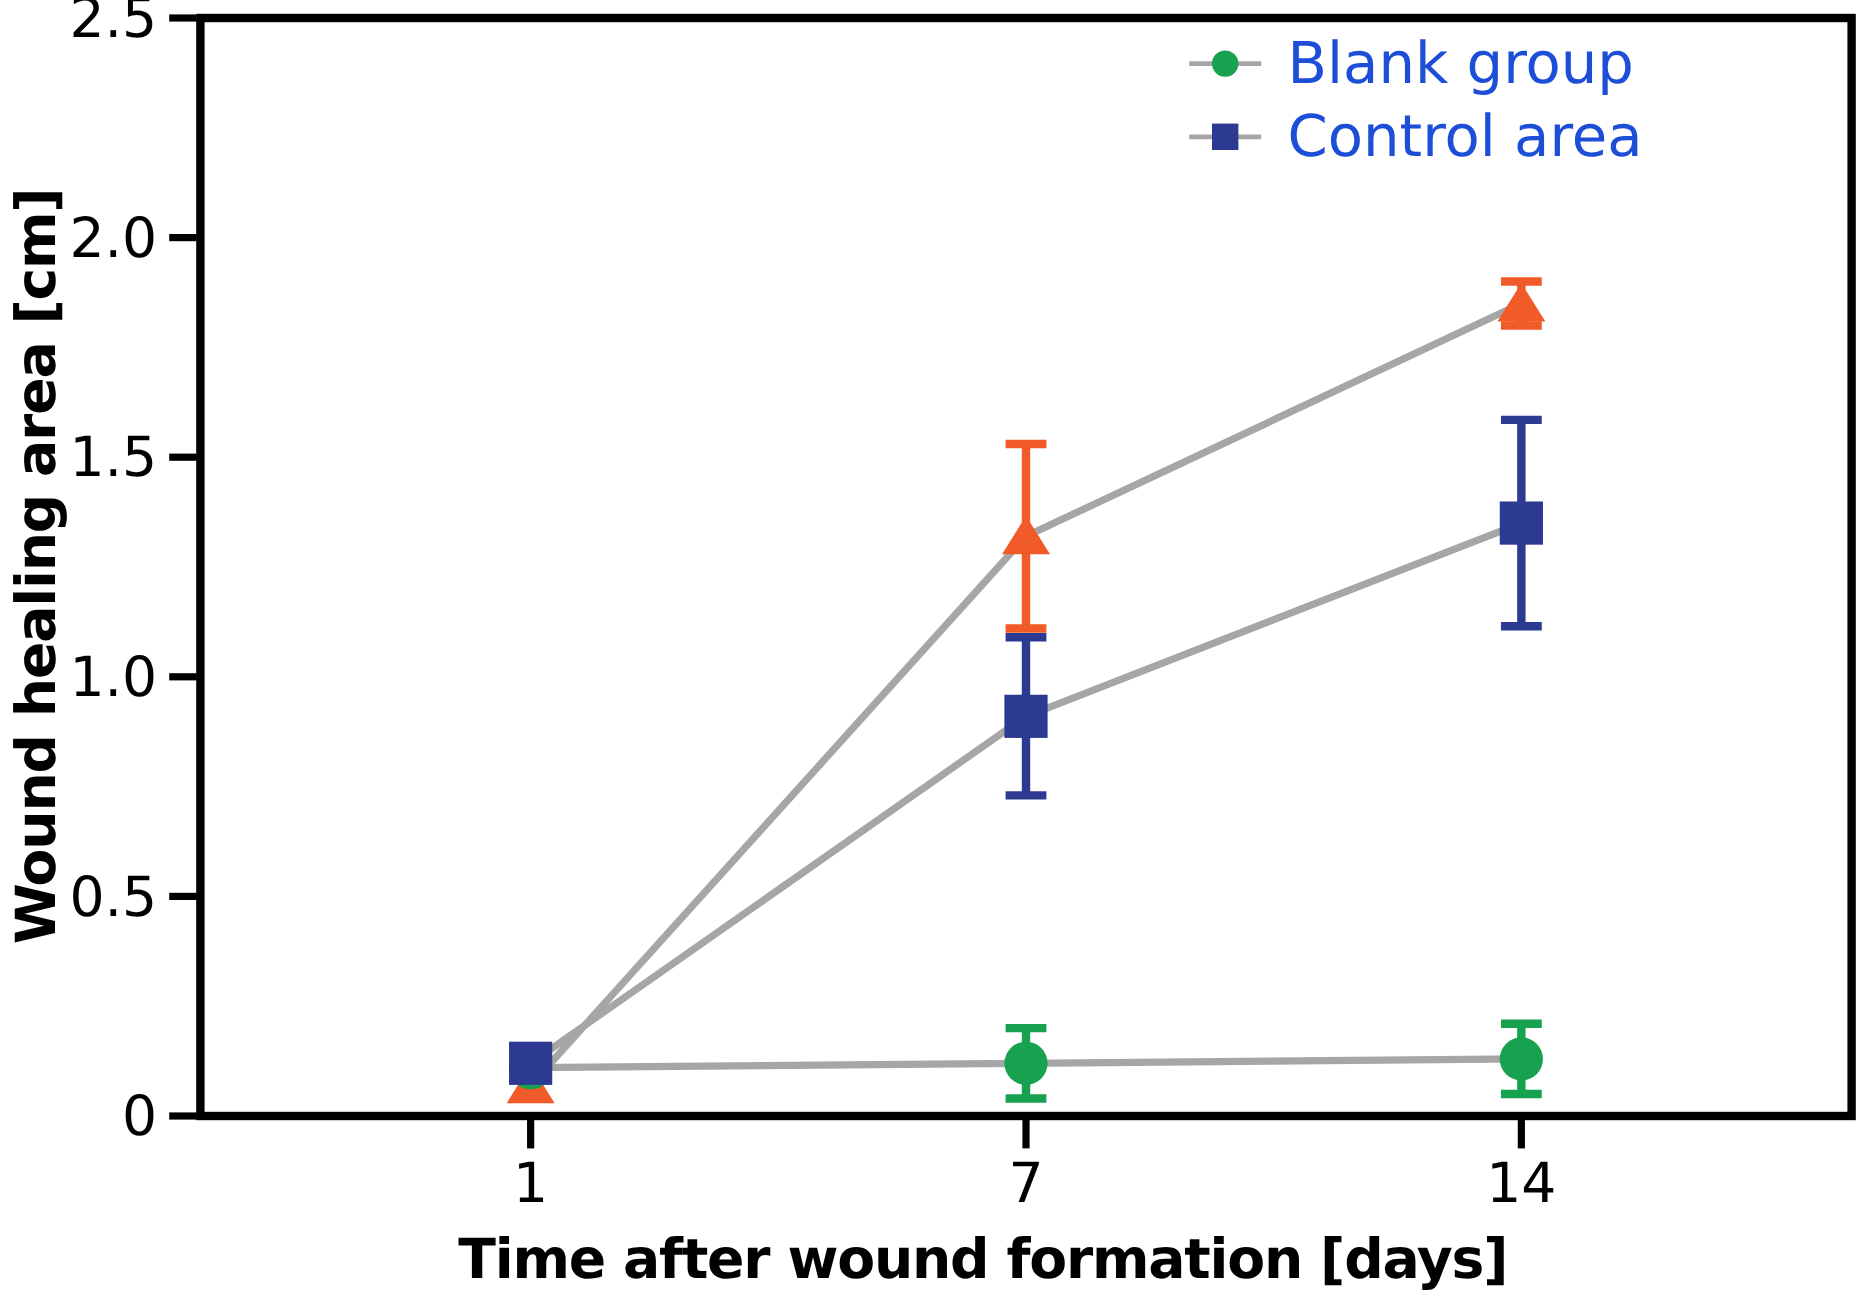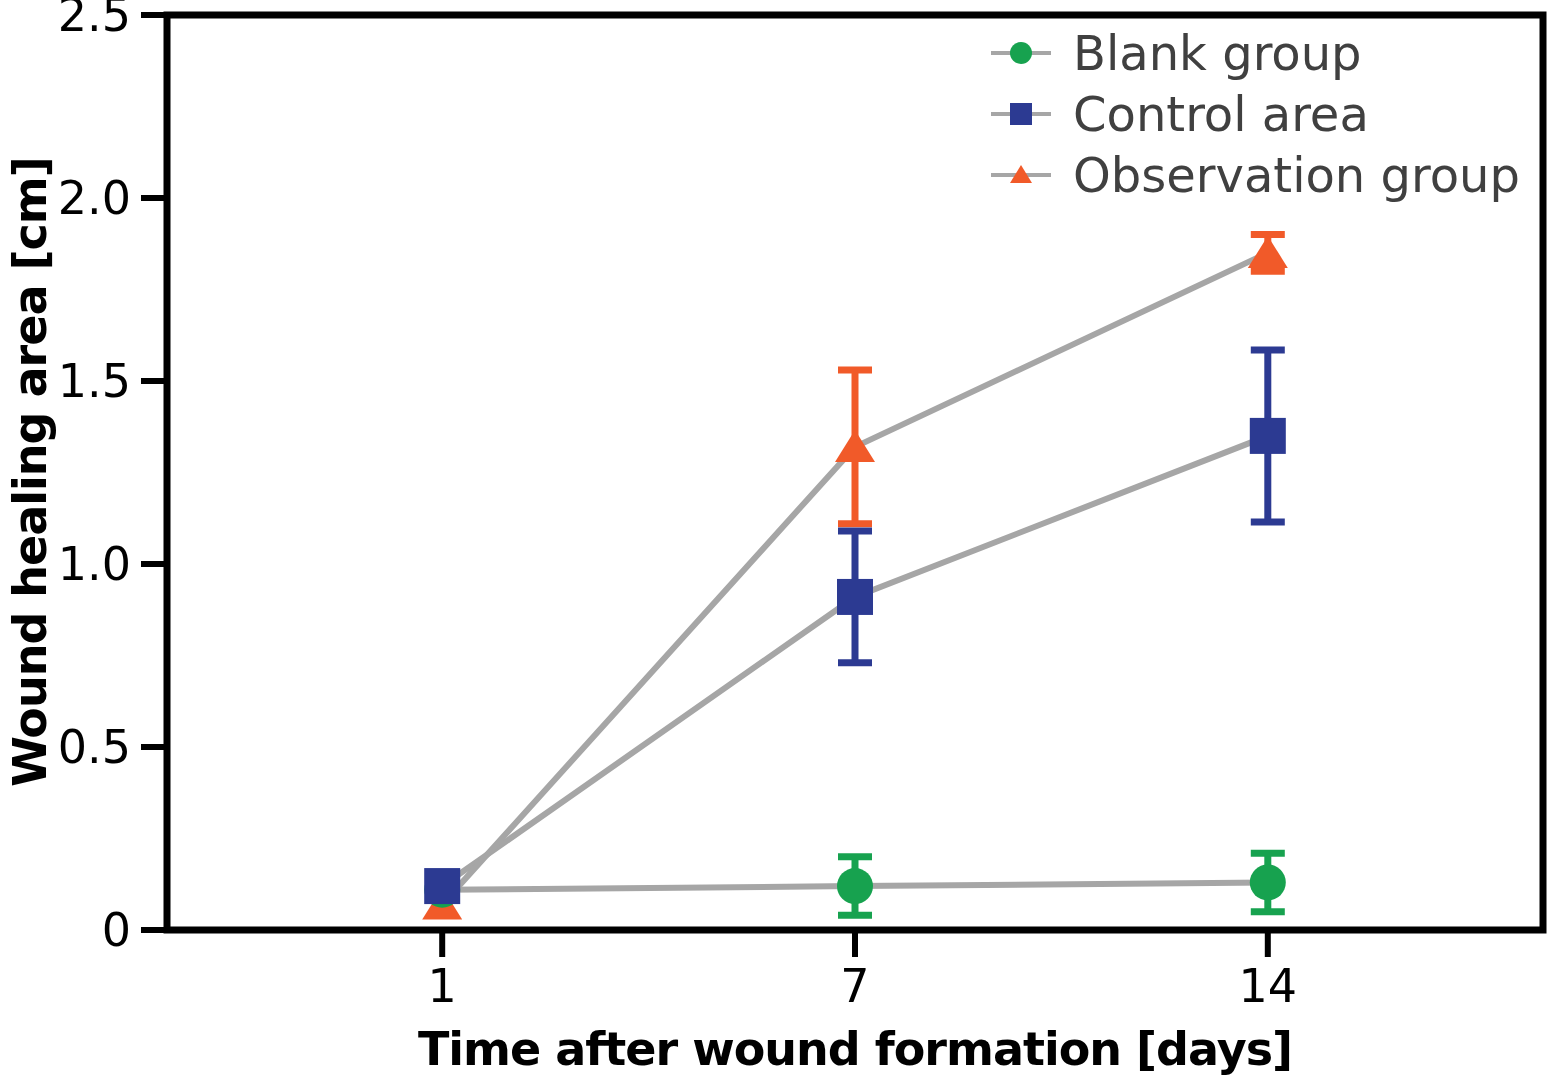--- a/index.html
+++ b/index.html
@@ -1,23 +1,23 @@
 <!DOCTYPE html>
 <html><head>
 <meta charset="utf-8">
 <style>
   html,body{margin:0;padding:0;background:#fff;}
   .figure{position:relative;width:1547px;height:1082px;background:#ffffff;overflow:hidden;
           font-family:"DejaVu Sans",sans-serif;}
   .axis-title{position:absolute;font-weight:700;font-size:46px;color:#000;letter-spacing:-1px;white-space:nowrap;}
   .y-title{left:30px;top:472px;transform:translate(-50%,-50%) rotate(-90deg);}
-  .x-title{left:855px;top:1049px;transform:translate(-50%,-50%);}
+  .x-title{left:819px;top:1049px;transform:translate(-50%,-50%);}
   .legend{position:absolute;left:985px;top:22px;display:flex;flex-direction:column;}
   .legend-item{display:flex;align-items:center;height:61px;gap:16px;}
-  .legend-label{font-size:48px;color:#404040;white-space:nowrap;}
+  .legend-label{font-size:48px;color:#1d4ed8;white-space:nowrap;}
   .legend-icon{width:72px;height:28px;flex:0 0 auto;}
   .tick{font:46px "DejaVu Sans",sans-serif;fill:#000;}
   svg#plot{position:absolute;left:0;top:0;}
 </style>
 </head>
 <body>
 
 <div class="figure">
   <svg id="plot" width="1547" height="1082" viewBox="0 0 1547 1082">
       <rect x="167" y="15" width="1376" height="915" fill="none" stroke="#000000" stroke-width="7"></rect>
@@ -83,21 +83,14 @@
       </svg>
       <span class="legend-label">Blank group</span>
     </div>
     <div class="legend-item">
       <svg class="legend-icon" viewBox="0 0 72 28">
         <line class="lline" x1="6" y1="14" x2="66" y2="14" stroke-width="4" stroke="#a6a6a6"></line>
         <rect class="shape" x="25" y="3" width="22" height="22" fill="#2c3a92"></rect>
       </svg>
       <span class="legend-label">Control area</span>
     </div>
-    <div class="legend-item">
-      <svg class="legend-icon" viewBox="0 0 72 28">
-        <line class="lline" x1="6" y1="14" x2="66" y2="14" stroke-width="4" stroke="#a6a6a6"></line>
-        <polygon class="shape" points="36,4 25,22 47,22" fill="#f15a29"></polygon>
-      </svg>
-      <span class="legend-label">Observation group</span>
-    </div>
   </div>
 </div>
 
 </body></html>

